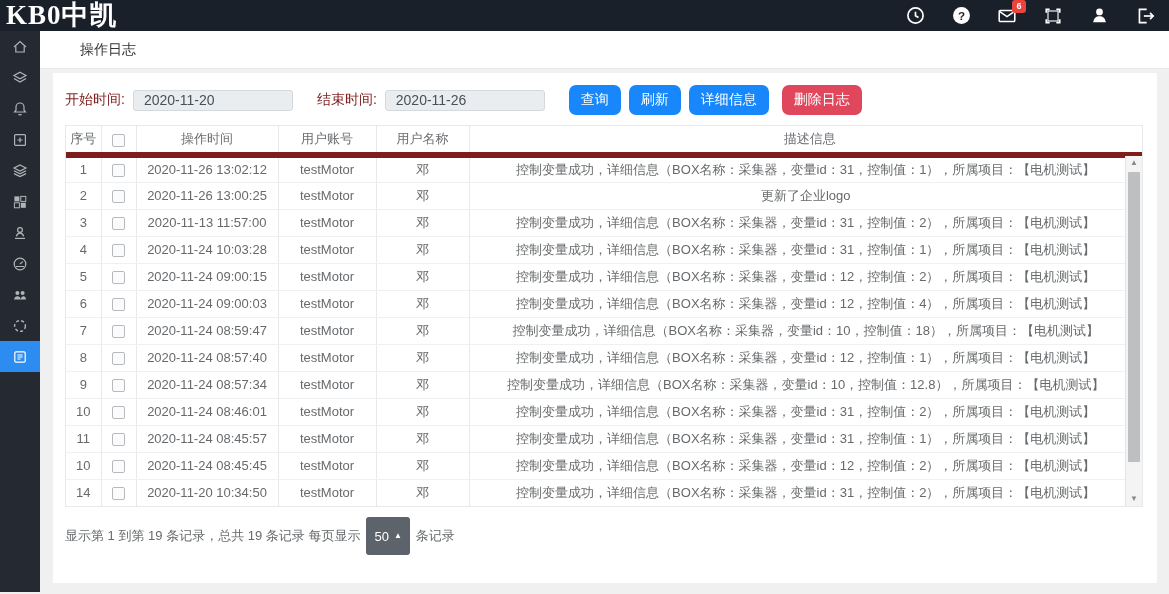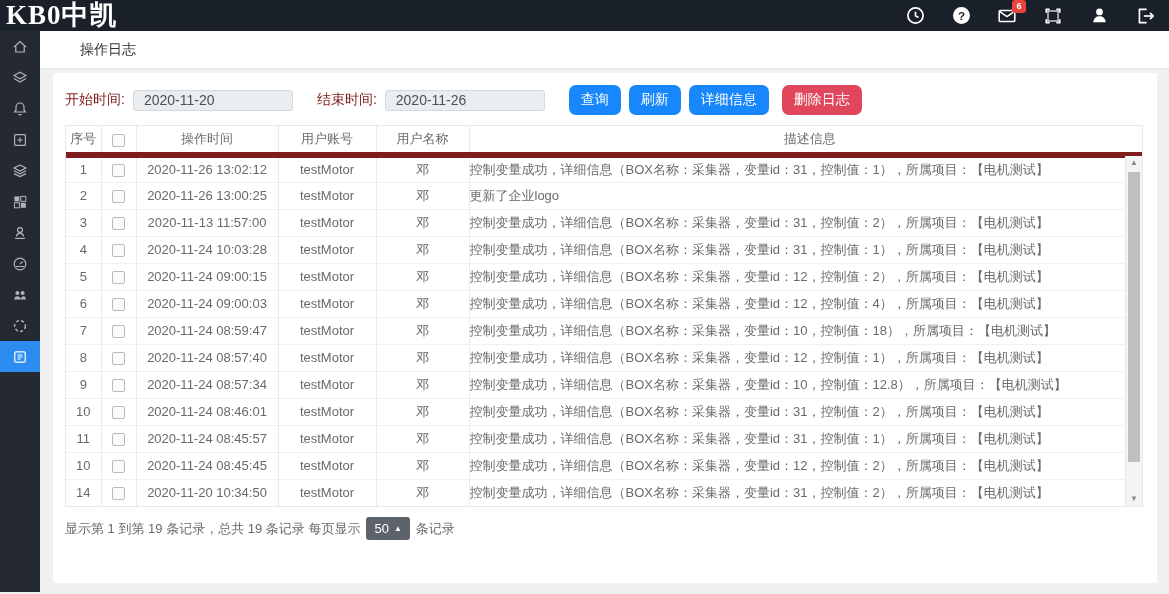--- a/index.html
+++ b/index.html
@@ -49,39 +49,39 @@
 
   
   .table-wrap { position:relative; border:1px solid #e7eaec; }
   table { width:100%; border-collapse:collapse; table-layout:fixed; }
   th { height:29px; font-size:13px; color:#6a6d70; font-weight:normal;
     border-right:1px solid #e7eaec; border-bottom:6px solid #7f1d1d; background:#fff; }
   th:last-child { border-right:none; text-align:center; padding-left:8px; }
   td { height:27px; font-size:13px; color:#676a6c; border-right:1px solid #e7eaec;
     border-bottom:1px solid #eef0f2; text-align:center; white-space:nowrap;
     overflow:hidden; }
-  td:last-child { border-right:none; text-align:left; }
+  td:last-child { border-right:none; text-align:center; }
   tr:last-child td { border-bottom:none; }
   .cb { display:inline-block; width:13px; height:13px; background:#fbfbfb;
     border:1px solid #b6babe; border-radius:2px; vertical-align:middle; cursor:pointer; }
 
   
   .vscroll { position:absolute; top:30px; right:0; bottom:0; width:17px;
     background:#f4f4f4; border-left:1px solid #e4e4e4; }
   .vs-arrow { position:absolute; left:0; width:16px; height:14px; color:#8a8a8a;
     font-size:8px; text-align:center; line-height:14px; cursor:pointer; }
   .vs-up { top:0; } .vs-down { bottom:0; }
   .vs-thumb { position:absolute; left:2px; width:12px; top:16px; height:290px;
     background:#bdbfc1; border-radius:1px; cursor:pointer; }
 
   
   .pagination { margin-top:10px; display:flex; align-items:center; font-size:13px;
     color:#676a6c; }
   .page-size { display:inline-flex; align-items:center; gap:5px; background:#5c636a;
-    color:#fff; border:none; border-radius:3px; height:23px; padding:0 8px;
+    color:#fff; border:none; border-radius:3px; height:38px; padding:0 8px;
     margin:0 6px; font-size:13px; cursor:pointer;
     font-family:"Liberation Sans","DejaVu Sans",sans-serif; }
   .page-size .caret { font-size:8px; line-height:1; }
 </style>
 </head>
 <body>
 
 <header class="topbar">
   <div class="logo">KB0中凯</div>
   <div class="topbar-icons">

